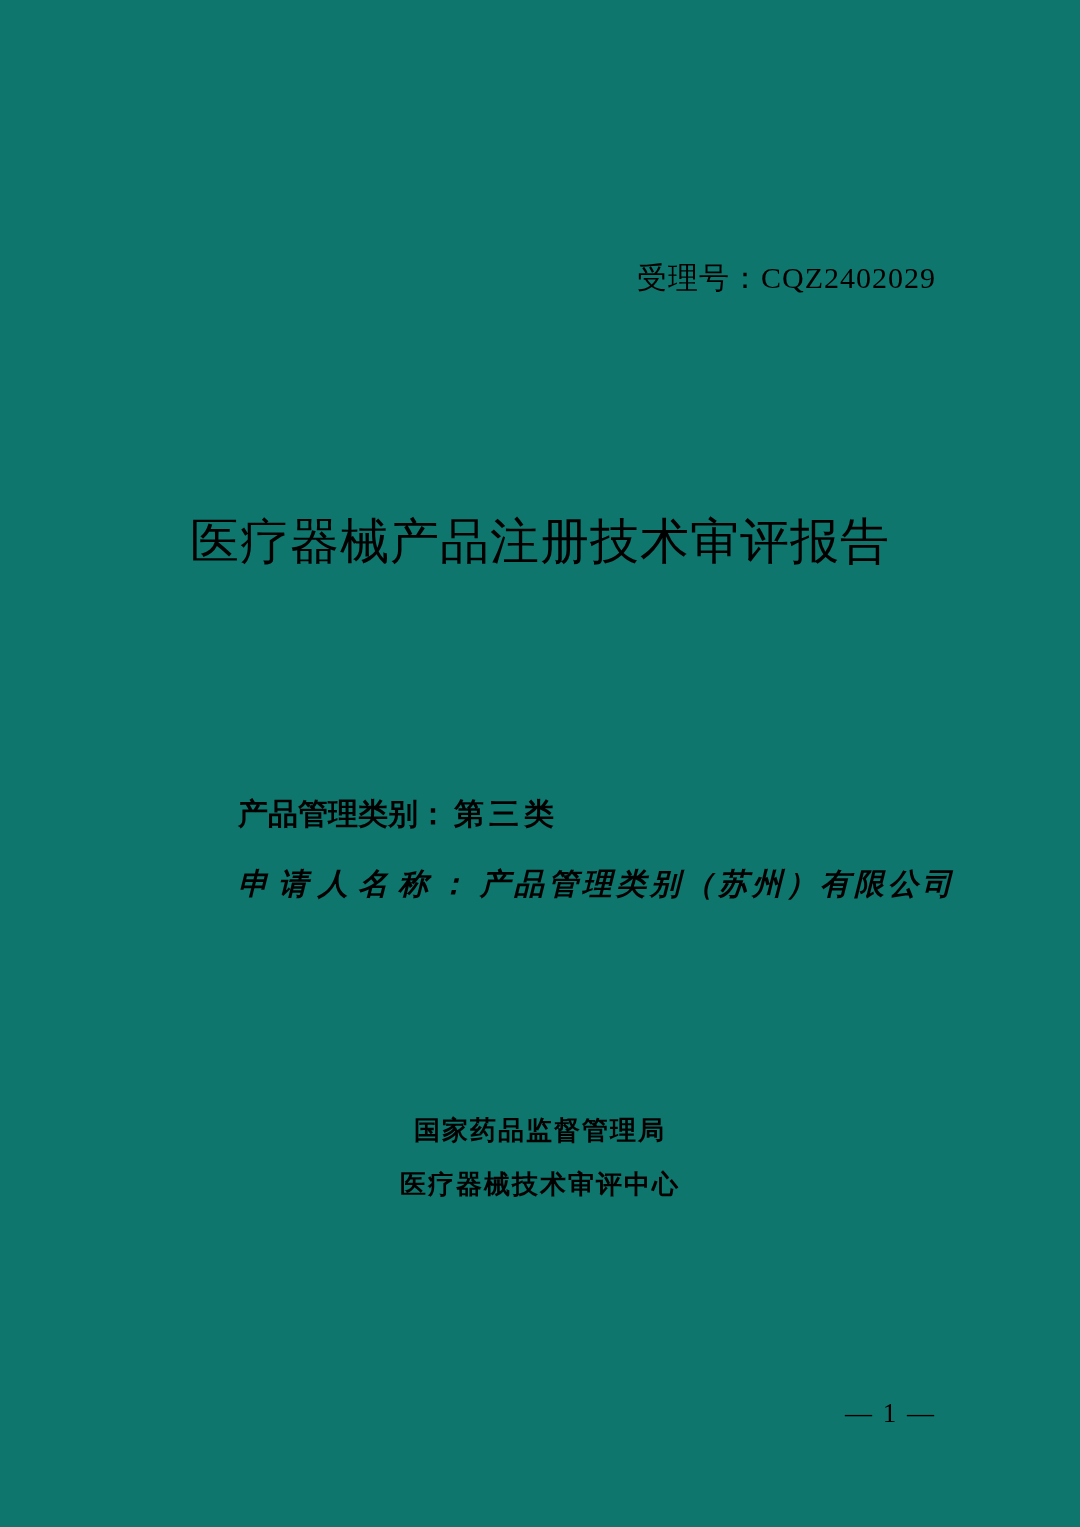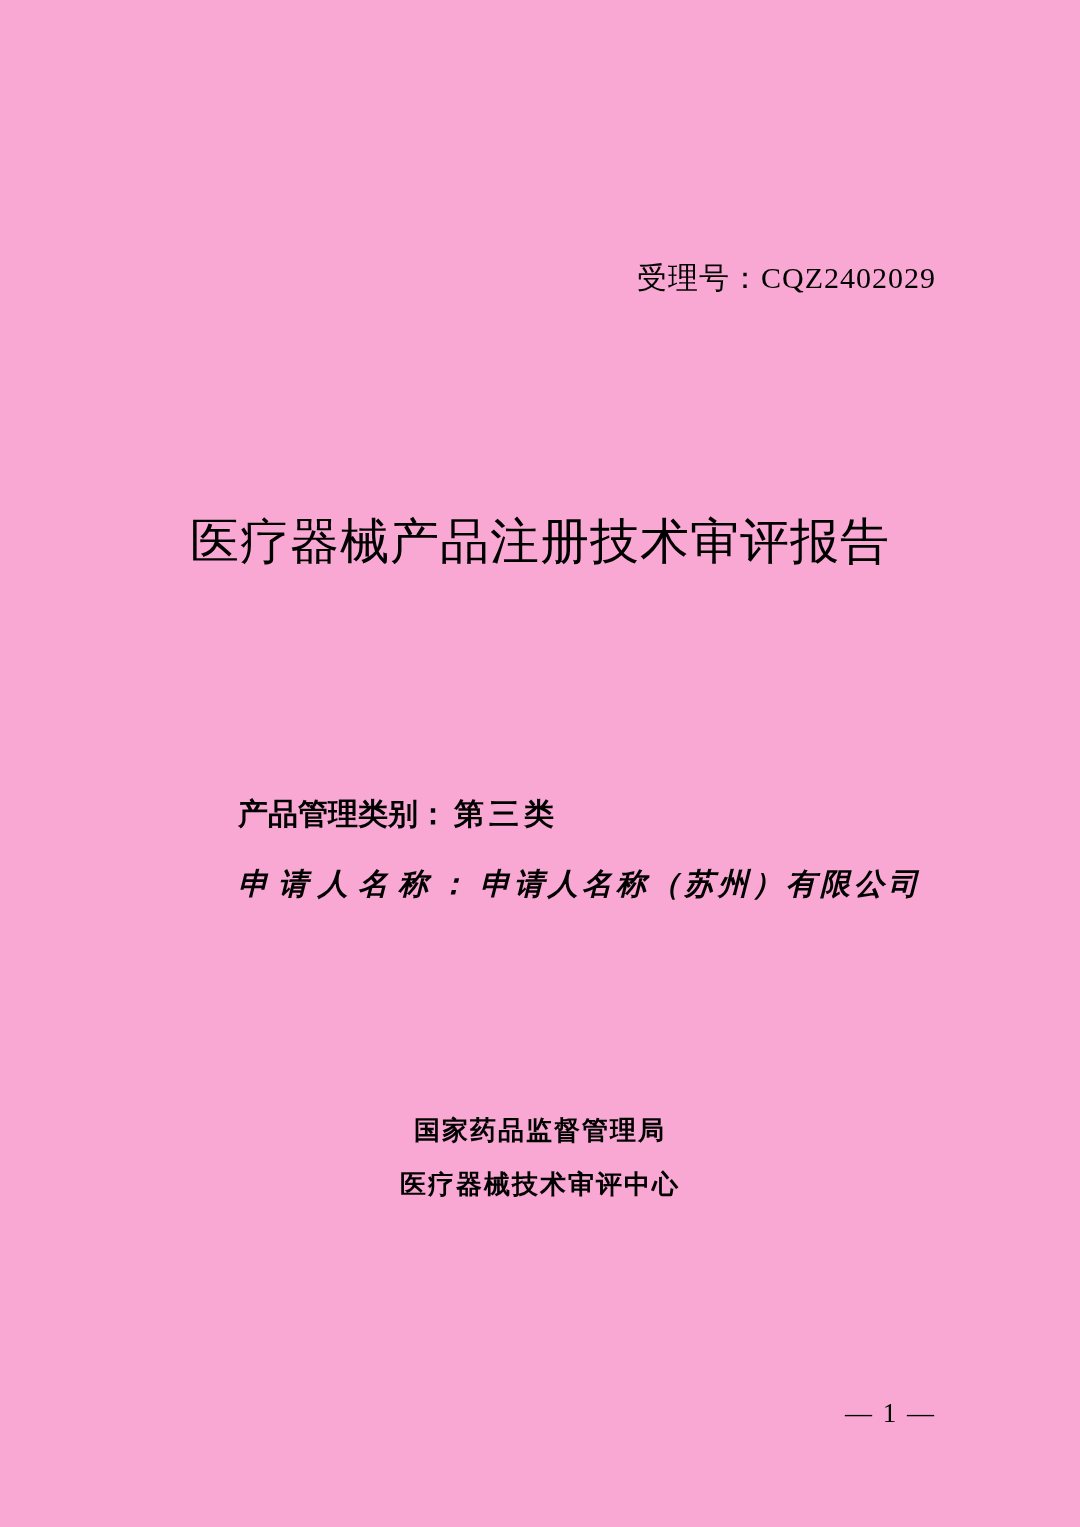--- a/index.html
+++ b/index.html
@@ -4,21 +4,21 @@
 <style>
   html, body {
     margin: 0;
     padding: 0;
     background: #ffffff;
   }
   .page {
     position: relative;
     width: 1080px;
     height: 1527px;
-    background: #f9a8d4;
+    background: #0f766e;
     color: #000000;
     overflow: hidden;
     font-family: "Liberation Sans", "DejaVu Sans", sans-serif;
   }
   
   .acceptance {
     position: absolute;
     top: 258px;
     right: 144px;
     font-family: "Liberation Serif", "DejaVu Serif", serif;
@@ -105,21 +105,21 @@
     <span>受理号：</span><span>CQZ2402029</span>
   </div>
 
   <h1 class="title">医疗器械产品注册技术审评报告</h1>
 
   <div class="fields">
     <div class="field">
       <span class="field-label">产品管理类别：</span><span class="field-value">第三类</span>
     </div>
     <div class="field">
-      <span class="field-label label-justified">申请人名称：</span><span class="field-value value-tight">申请人名称（苏州）有限公司</span>
+      <span class="field-label label-justified">申请人名称：</span><span class="field-value value-tight">产品管理类别（苏州）有限公司</span>
     </div>
   </div>
 
   <div class="org">
     <div class="org-line">国家药品监督管理局</div>
     <div class="org-line">医疗器械技术审评中心</div>
   </div>
 
   <div class="pagenum">— 1 —</div>
 

